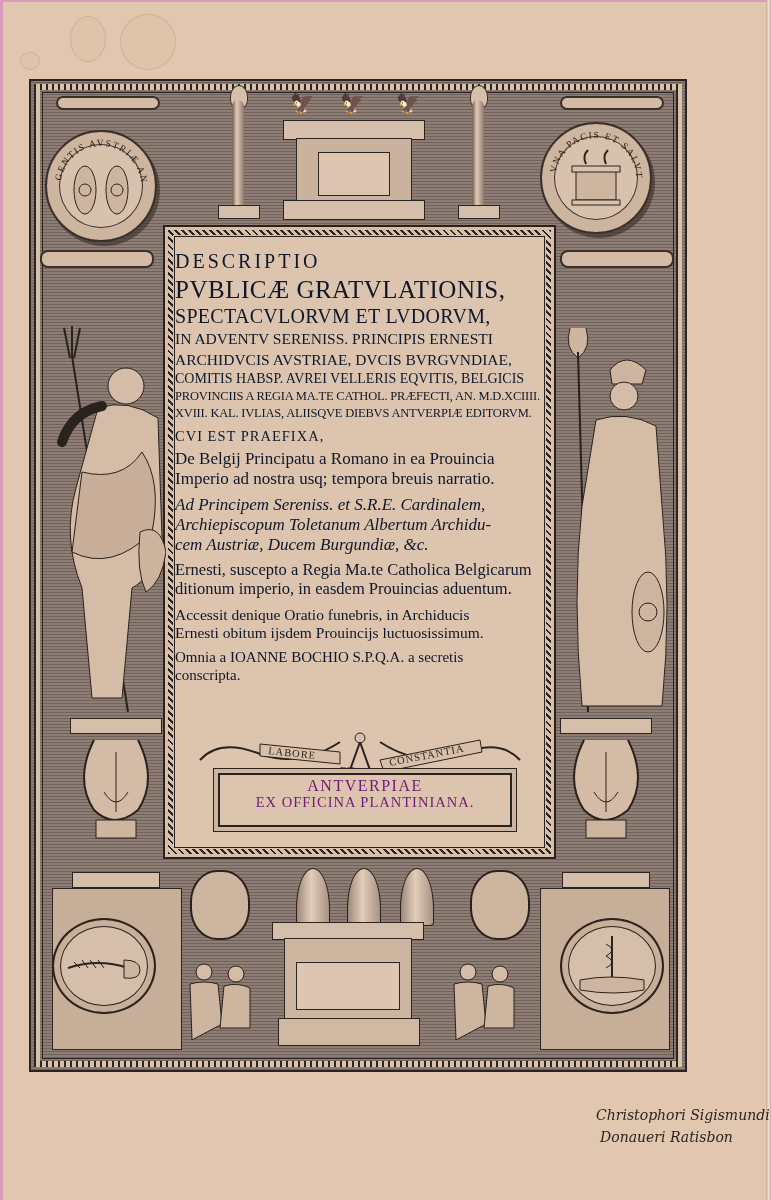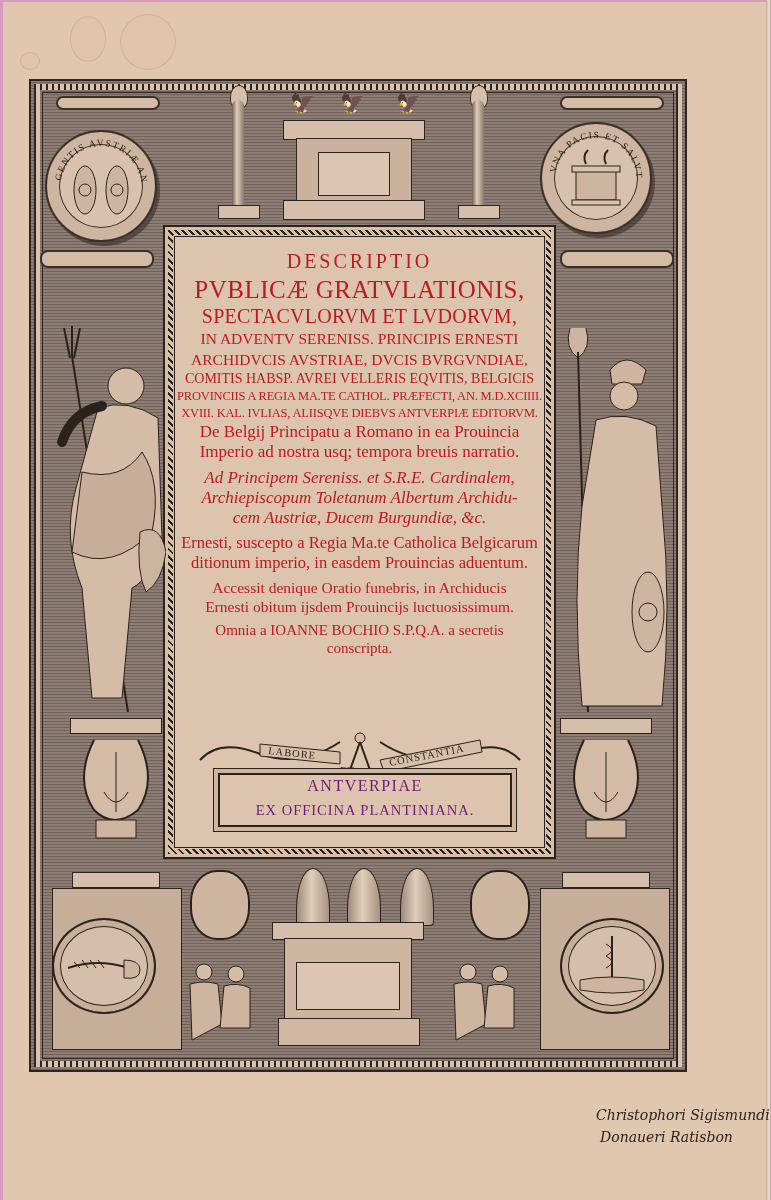--- a/index.html
+++ b/index.html
@@ -57,21 +57,21 @@
       background: #d7bfa9; border: 2px solid #2a221d; box-sizing: border-box;
     }
     .panel-border {
       position: absolute; inset: 3px; border: 5px solid transparent;
       border-image: repeating-linear-gradient(45deg, #2a221d 0 2px, #d7bfa9 2px 5px) 5;
     }
     .panel-inner {
       position: absolute; left: 9px; top: 9px; right: 9px; bottom: 9px;
       background: #dcc4ae; border: 1px solid #2a221d;
     }
-    .text-block { position: absolute; left: 0; right: 0; top: 14px; text-align: center; color: #b91c1c; }
+    .text-block { position: absolute; left: 0; right: 0; top: 14px; color: #0f172a; }
     .t-line { display: block; white-space: nowrap; line-height: 1; }
     .t1 { font-size: 20px; letter-spacing: 3px; margin-bottom: 6px; }
     .t2 { font-size: 25px; letter-spacing: 0.5px; margin-bottom: 4px; }
     .t3 { font-size: 20px; letter-spacing: 0.3px; margin-bottom: 5px; }
     .t4 { font-size: 15.5px; margin-bottom: 5px; }
     .t5 { font-size: 14px; margin-bottom: 4px; }
     .t6 { font-size: 12.5px; margin-bottom: 4px; letter-spacing: -0.2px; }
     .t7 { font-size: 14.5px; margin-top: 10px; margin-bottom: 6px; letter-spacing: 1px; }
     .t8 { font-size: 17px; margin-bottom: 3px; }
     .t9 { font-size: 17px; font-style: italic; margin-bottom: 3px; }
@@ -86,21 +86,21 @@
     }
     .device-svg { position: absolute; left: 0; top: 0; width: 340px; height: 48px; }
     .banner-text { font-family: "Liberation Serif", serif; font-size: 10.5px; letter-spacing: 1px; fill: #2a221d; }
     .imprint-box {
       position: absolute; left: 218px; top: 773px; width: 290px; height: 50px;
       background: #dcc4ae; border: 2px solid #2a221d; box-shadow: 0 0 0 4px #cdb59f, 0 0 0 5px #2a221d;
       text-align: center; color: #701a75;
     }
     .imprint-line { display: block; line-height: 1; white-space: nowrap; letter-spacing: 1.5px; }
     .imp1 { font-size: 16px; margin-top: 3px; }
-    .imp2 { font-size: 14.5px; margin-top: 9px; letter-spacing: 1px; }
+    .imp2 { font-size: 14.5px; margin-top: 1px; letter-spacing: 1px; }
     .imp3 { font-size: 13px; margin-top: 2px; }
 
     
     .figure { position: absolute; }
     .figure-svg { width: 100%; height: 100%; }
 
     
     .pedestal-cap { position: absolute; height: 14px; background: #d6bfaa; border: 1px solid #2c2420; }
     .vase { position: absolute; width: 84px; height: 110px; }
     .plinth { position: absolute; background: #c7ae98; border: 1px solid #2c2420; }
@@ -196,20 +196,21 @@
     <div class="text-block">
       <span class="t-line t1">DESCRIPTIO</span>
       <span class="t-line t2">PVBLICÆ GRATVLATIONIS,</span>
       <span class="t-line t3">SPECTACVLORVM ET LVDORVM,</span>
       <span class="t-line t4">IN ADVENTV SERENISS. PRINCIPIS ERNESTI</span>
       <span class="t-line t4">ARCHIDVCIS AVSTRIAE, DVCIS BVRGVNDIAE,</span>
       <span class="t-line t5">COMITIS HABSP. AVREI VELLERIS EQVITIS, BELGICIS</span>
       <span class="t-line t6">PROVINCIIS A REGIA MA.TE CATHOL. PRÆFECTI, AN. M.D.XCIIII.</span>
       <span class="t-line t6">XVIII. KAL. IVLIAS, ALIISQVE DIEBVS ANTVERPIÆ EDITORVM.</span>
 
+      <span class="t-line t7">CVI EST PRAEFIXA,</span>
       <span class="t-line t8">De Belgij Principatu a Romano in ea Prouincia</span>
       <span class="t-line t8">Imperio ad nostra usq; tempora breuis narratio.</span>
       <div class="gap"></div>
       <span class="t-line t9">Ad Principem Sereniss. et S.R.E. Cardinalem,</span>
       <span class="t-line t9">Archiepiscopum Toletanum Albertum Archidu-</span>
       <span class="t-line t9">cem Austriæ, Ducem Burgundiæ, &amp;c.</span>
       <div class="gap"></div>
       <span class="t-line t10">Ernesti, suscepto a Regia Ma.te Catholica Belgicarum</span>
       <span class="t-line t10">ditionum imperio, in easdem Prouincias aduentum.</span>
       <div class="gap"></div>

